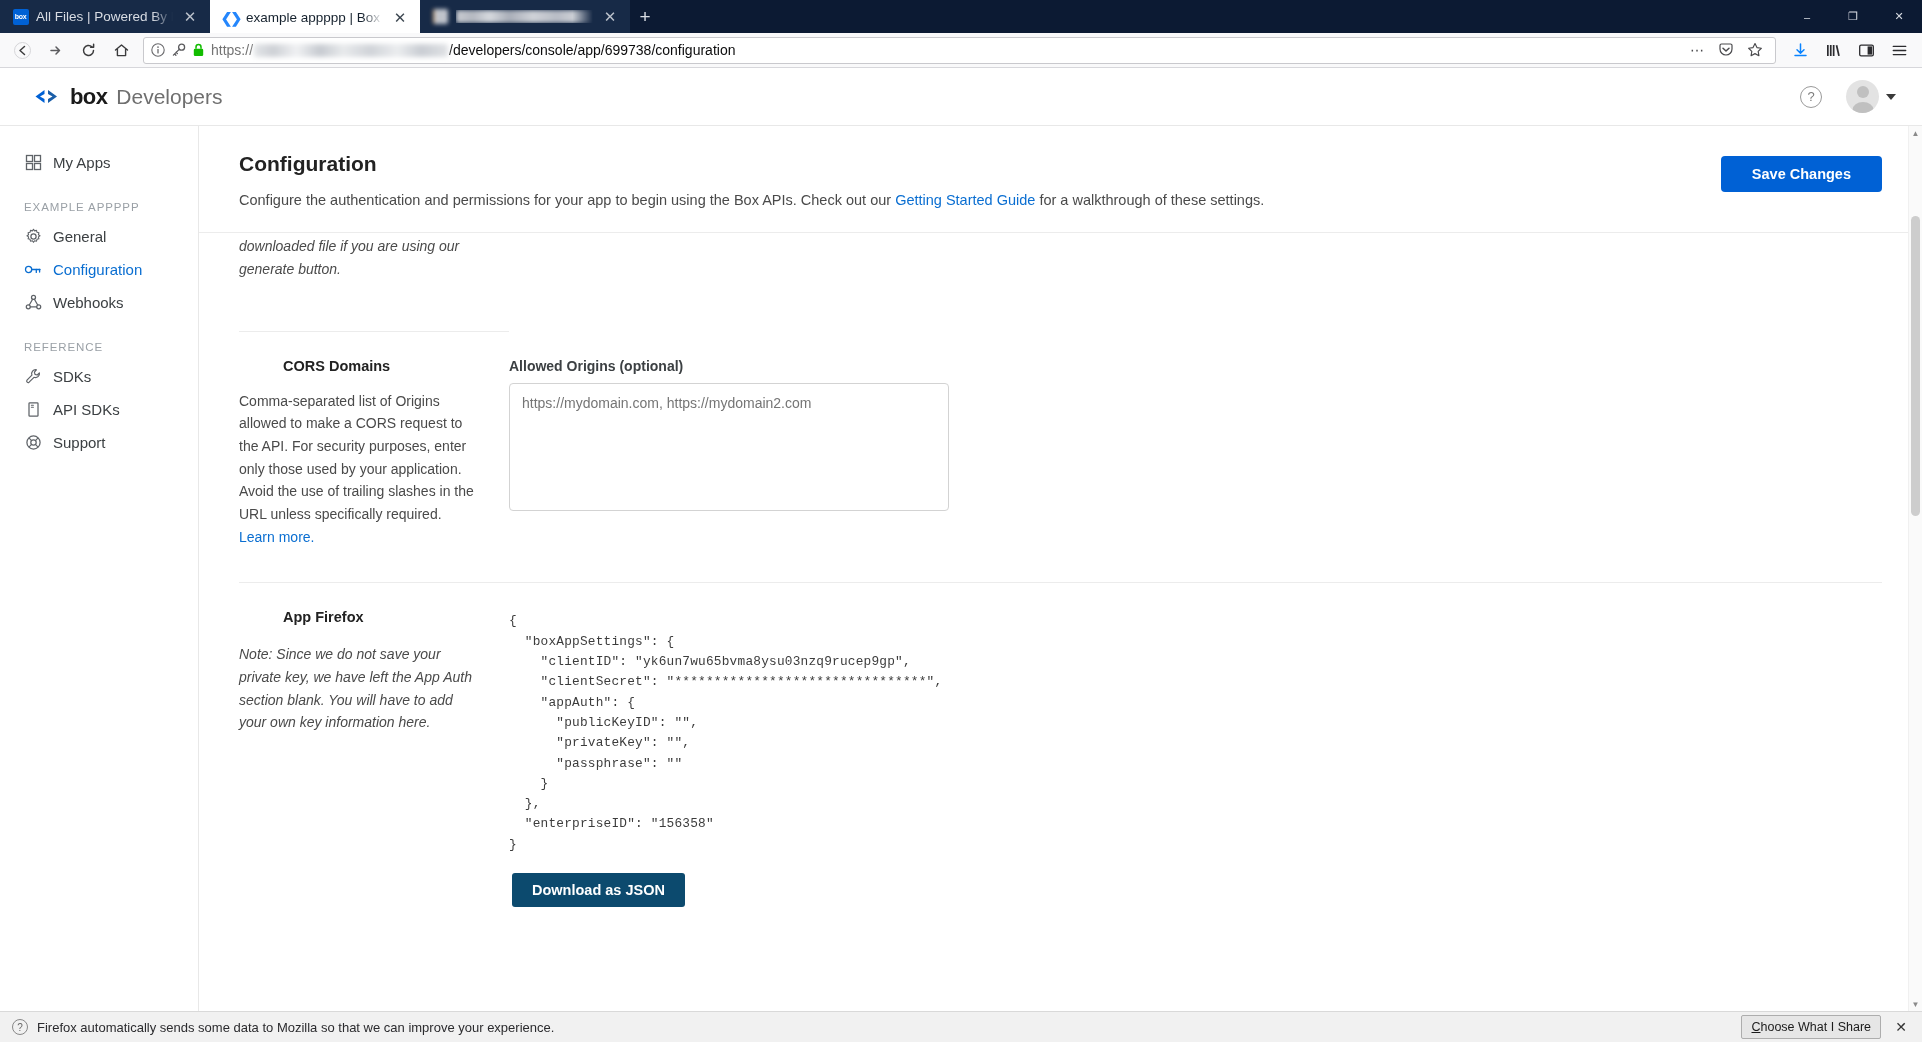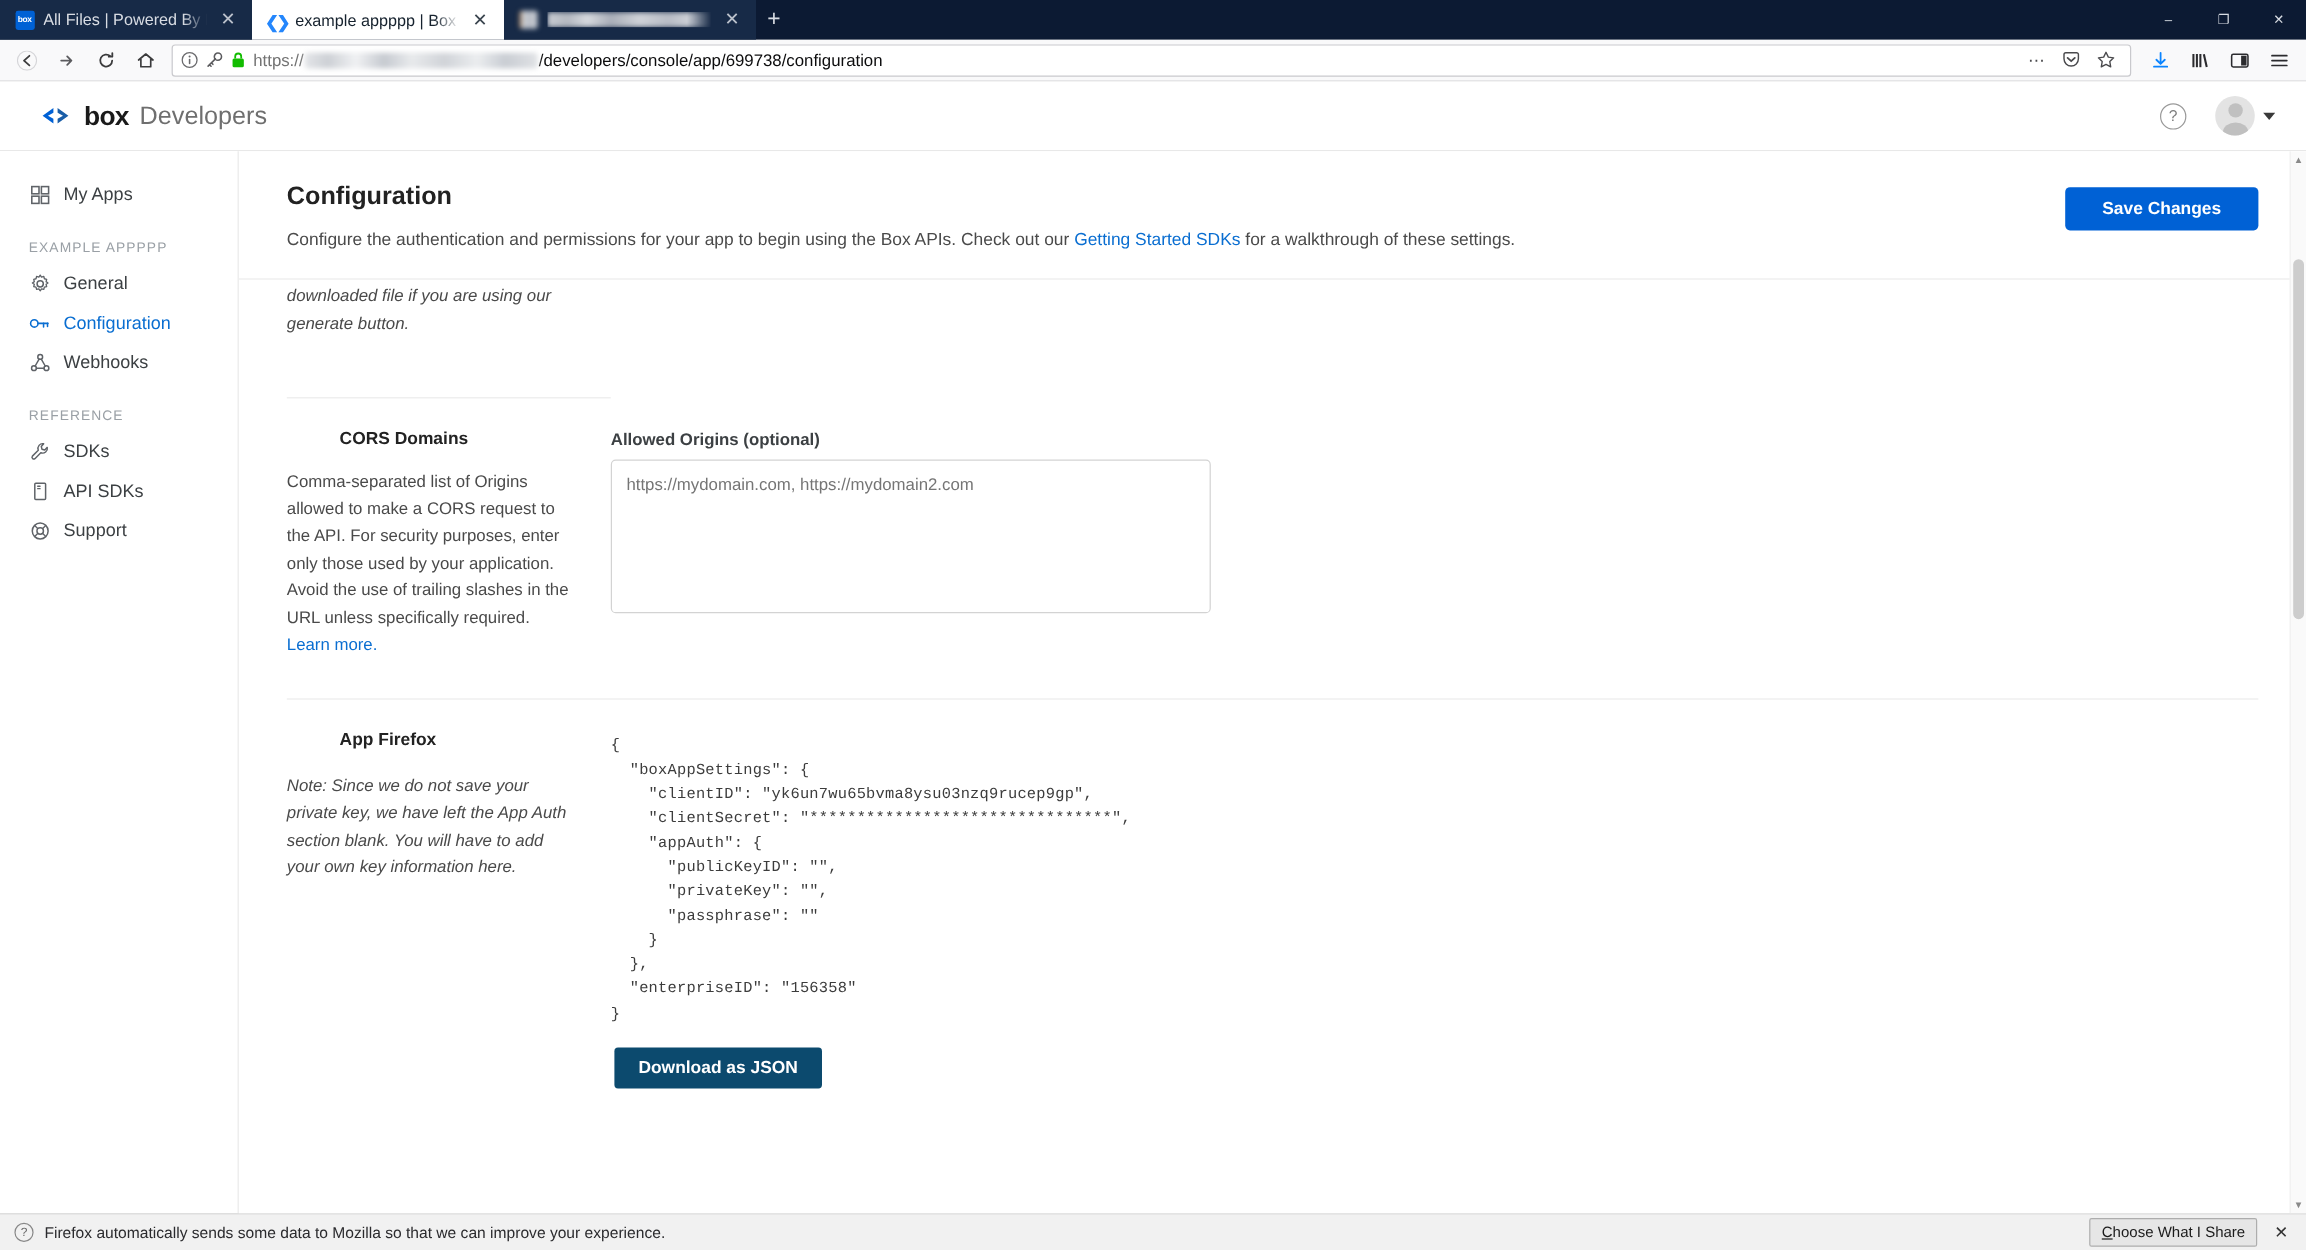--- a/index.html
+++ b/index.html
@@ -235,21 +235,21 @@
     border-bottom: 1px solid #ececec;
   }
   .section.nobottom { border-bottom: none; }
   .sec-left { width: 270px; flex: 0 0 270px; padding-right: 30px; }
   .sec-title { font-size: 14.5px; font-weight: bold; color: #222; margin-bottom: 16px; margin-left: 44px; }
   .sec-desc { font-size: 14px; color: #4a4a4a; line-height: 1.62; }
   .sec-note { font-size: 14px; color: #4a4a4a; line-height: 1.62; font-style: italic; margin-top: 18px; }
   .sec-right { flex: 1 1 auto; }
   .field-label { font-size: 14px; font-weight: bold; color: #3c4043; margin-bottom: 9px; }
   .textarea {
-    width: 500px; height: 128px;
+    width: 440px; height: 128px;
     border: 1px solid #d3d3d3; border-radius: 4px;
     padding: 11px 12px;
     font-size: 14px; color: #a9a9a9;
     font-family: "Liberation Sans", sans-serif;
     background: #fff;
     resize: none;
   }
   .codeblock {
     font-family: "Liberation Mono", monospace;
     font-size: 12.8px;
@@ -562,21 +562,21 @@
           <span>Support</span>
         </div>
       </div>
 
       <div class="content-scroll">
         <div class="content-inner">
 
           <div class="page-head">
             <div class="page-head-left">
               <div class="page-title">Configuration</div>
-              <div class="page-sub"><span>Configure the authentication and permissions for your app to begin using the Box APIs. Check out our </span><a class="link" href="#">Getting Started SDKs</a><span> for a walkthrough of these settings.</span></div>
+              <div class="page-sub"><span>Configure the authentication and permissions for your app to begin using the Box APIs. Check out our </span><a class="link" href="#">Getting Started Guide</a><span> for a walkthrough of these settings.</span></div>
             </div>
             <button class="btn-primary">Save Changes</button>
           </div>
 
           <div class="sections">
 
             <div class="partial-block">
               <div class="partial-clip">
                 <div class="sec-note">key, so make sure you save the downloaded file if you are using our generate button.</div>
               </div>

